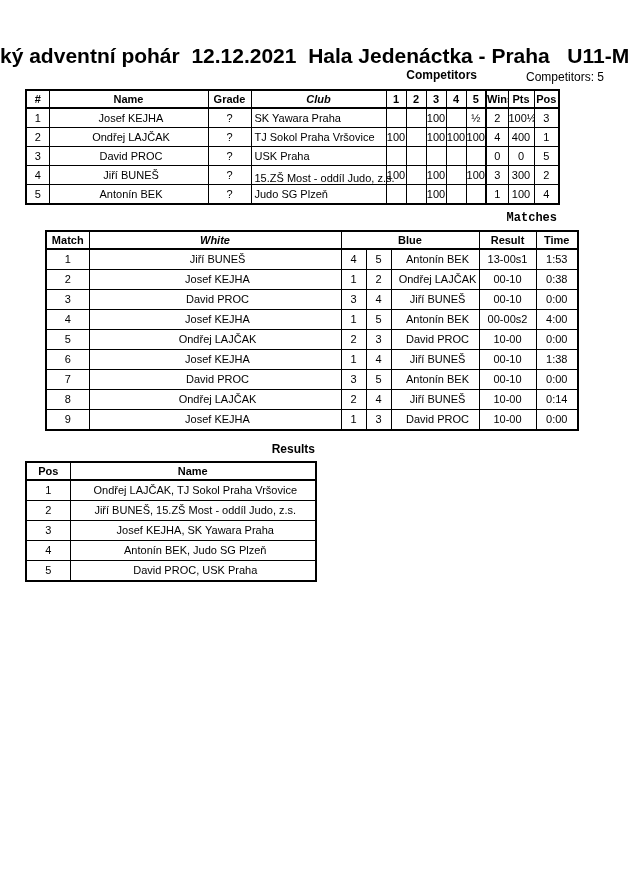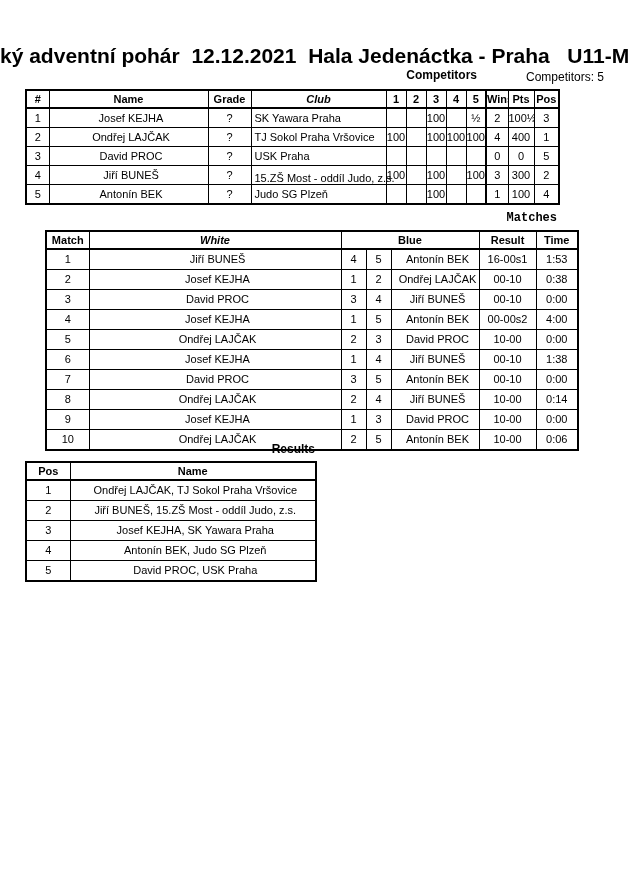--- a/index.html
+++ b/index.html
@@ -191,21 +191,21 @@
       <th class="nbl">Time</th>
     </tr>
   </thead>
   <tbody>
     <tr>
       <td class="c">1</td>
       <td class="l">Jiří BUNEŠ</td>
       <td class="c">4</td>
       <td class="c">5</td>
       <td class="l">Antonín BEK</td>
-      <td class="c">16-00s1</td>
+      <td class="c">13-00s1</td>
       <td class="c">1:53</td>
     </tr>
     <tr>
       <td class="c">2</td>
       <td class="l">Josef KEJHA</td>
       <td class="c">1</td>
       <td class="c">2</td>
       <td class="l">Ondřej LAJČAK</td>
       <td class="c">00-10</td>
       <td class="c">0:38</td>
@@ -265,29 +265,20 @@
       <td class="c">0:14</td>
     </tr>
     <tr>
       <td class="c">9</td>
       <td class="l">Josef KEJHA</td>
       <td class="c">1</td>
       <td class="c">3</td>
       <td class="l">David PROC</td>
       <td class="c">10-00</td>
       <td class="c">0:00</td>
-    </tr>
-    <tr>
-      <td class="c">10</td>
-      <td class="l">Ondřej LAJČAK</td>
-      <td class="c">2</td>
-      <td class="c">5</td>
-      <td class="l">Antonín BEK</td>
-      <td class="c">10-00</td>
-      <td class="c">0:06</td>
     </tr>
   </tbody>
 </table>
 
 <div class="section-title res-title">Results</div>
 
 <table class="t res">
   <colgroup>
     <col style="width:44px">
       <col style="width:246px">

